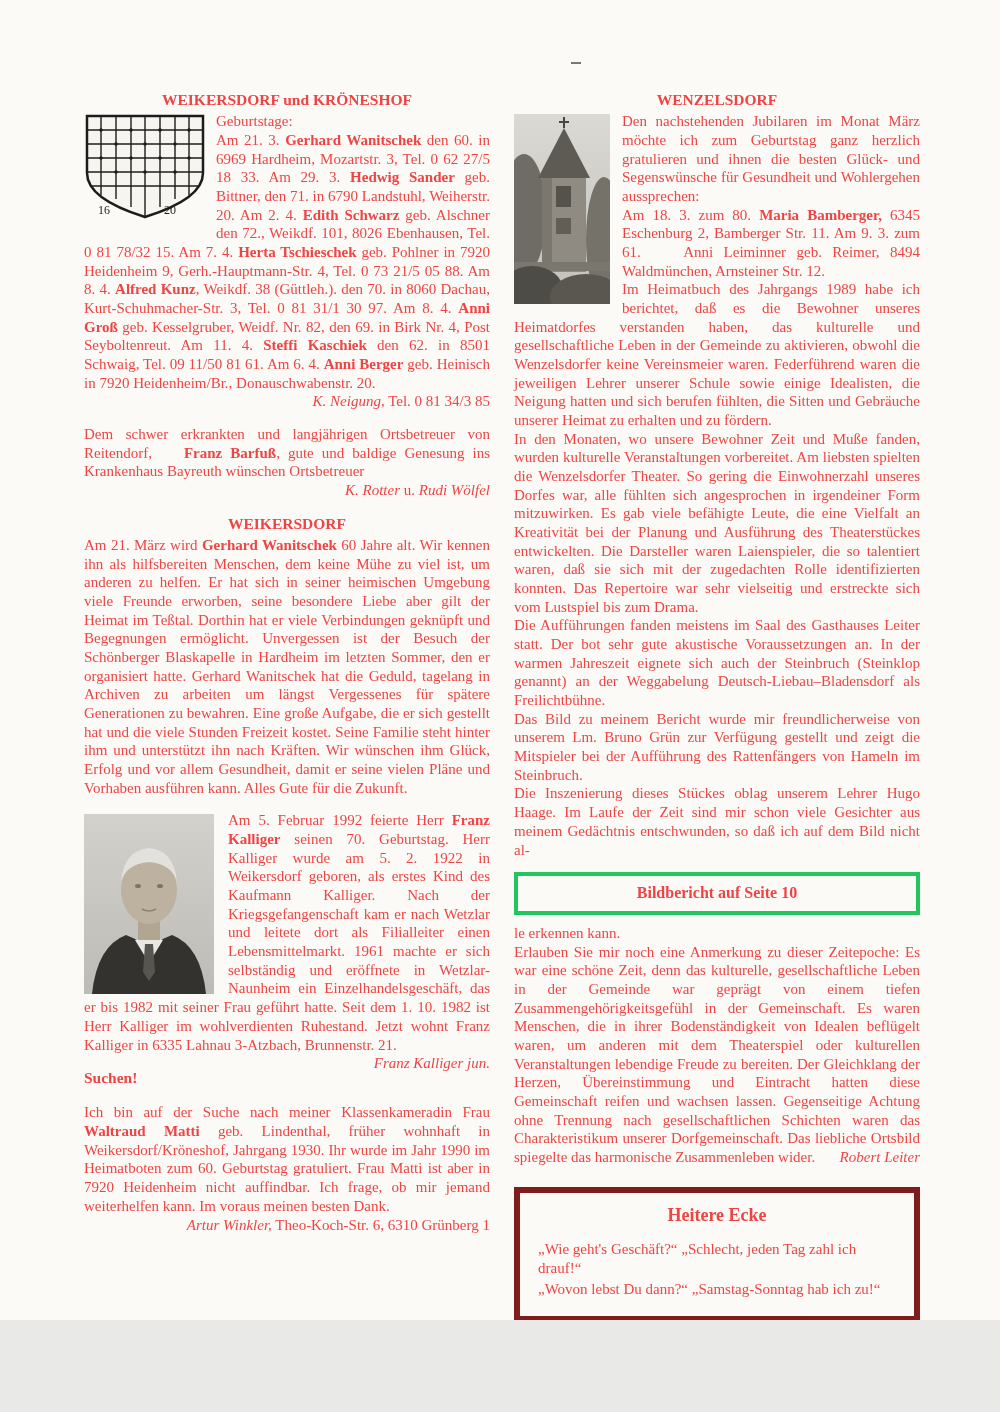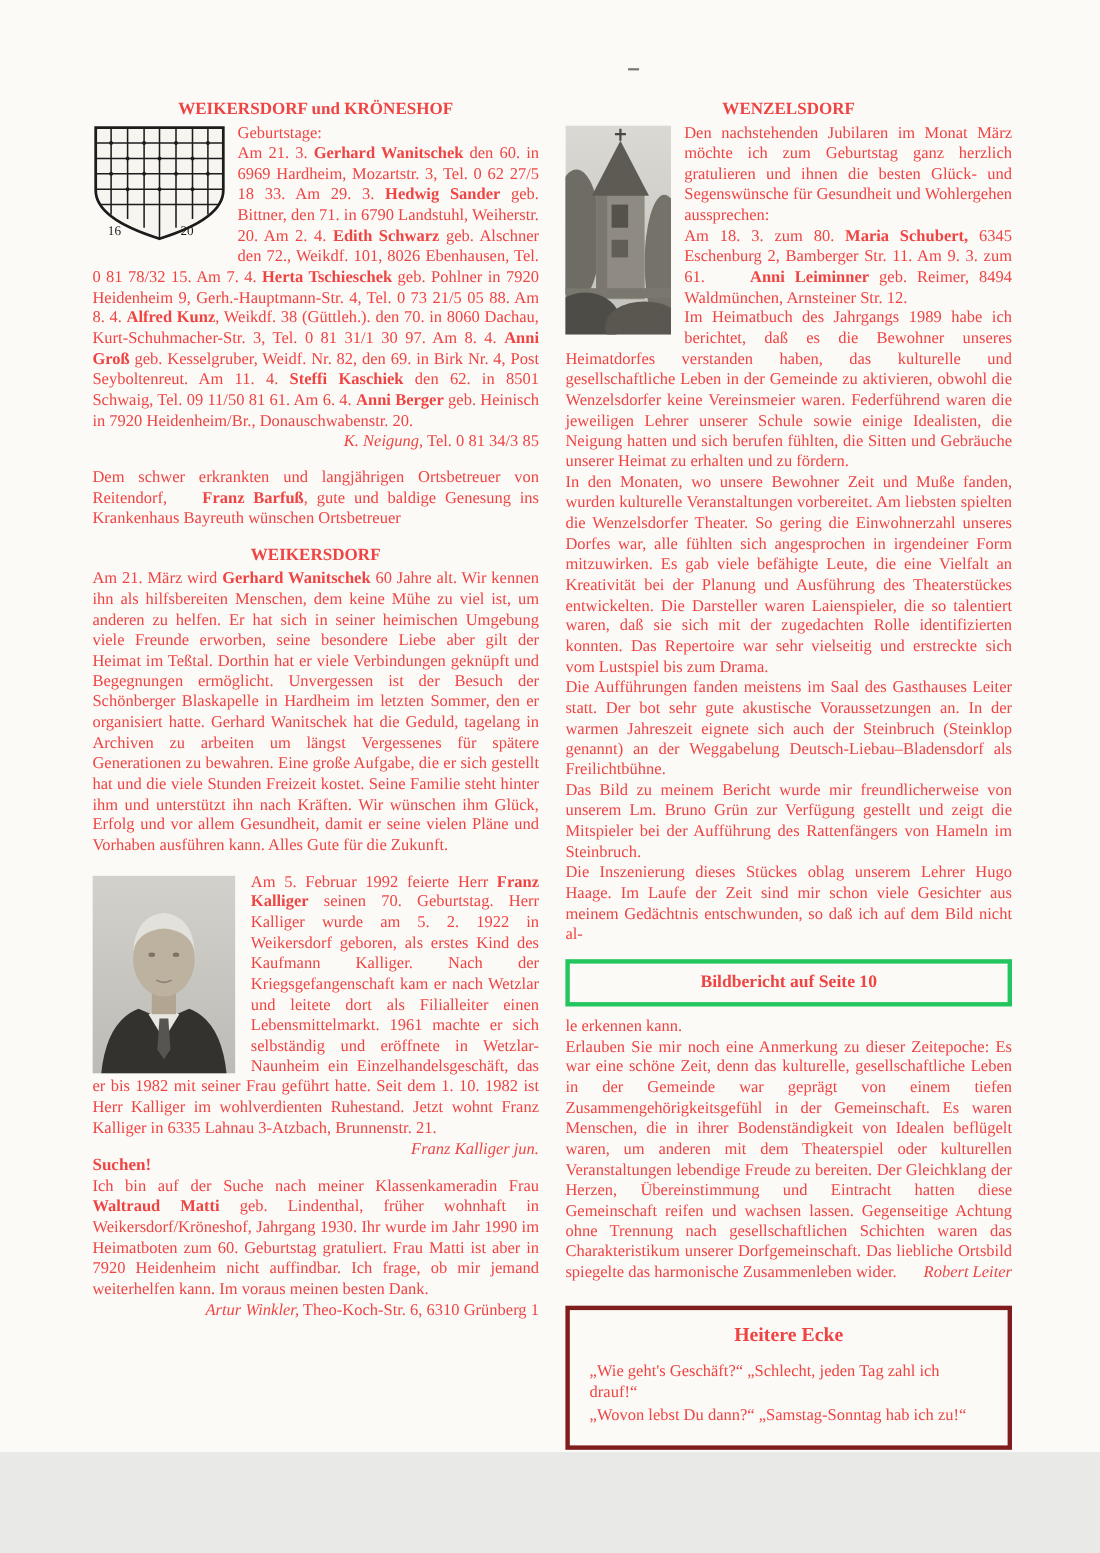--- a/index.html
+++ b/index.html
@@ -6,30 +6,30 @@
   body{background:#e9e9e7;font-family:"Liberation Serif","DejaVu Serif",serif;}
   .page{position:relative;width:1000px;height:1320px;margin:0 auto;background:#fbfaf6;color:#ef4444;overflow:hidden;}
   .artifact{position:absolute;left:571px;top:62px;width:10px;height:2px;background:#777;}
   .columns{position:absolute;left:84px;top:90px;width:836px;display:flex;}
   .col{width:406px;font-size:15px;line-height:1.245;}
   .col-left{margin-right:24px;}
   section{display:block;}
   .sec{margin-top:14px;}
   .sec.first{margin-top:0;}
   h2.center{font-size:15.5px;font-weight:bold;text-align:center;margin:0 0 3px 0;}
-  h3.subhead{font-size:15.5px;font-weight:bold;text-align:left;margin:0 0 1px 0;}
+  h3.subhead{font-size:15.5px;font-weight:bold;text-align:left;margin:0 0 16px 0;}
   p{margin:0;}
   .just{text-align:justify;hyphens:auto;-webkit-hyphens:auto;}
   .sig-line{text-align:right;margin:0;}
   .sig-inline{float:right;}
   .crest{float:left;width:122px;height:110px;margin:1px 10px 3px 0;}
   .church{float:left;width:96px;height:190px;margin:2px 12px 4px 0;}
   .portrait{float:left;width:130px;height:180px;margin:3px 14px 3px 0;}
   .bildbericht{border:4px solid #22c55e;margin:13px 0 9px 0;padding:7px 4px 8px 4px;text-align:center;font-weight:bold;font-size:16px;}
-  .heitere{border:4px solid #7f1d1d;margin-top:20px;padding:9px 18px 16px 18px;}
+  .heitere{border:6px solid #7f1d1d;margin-top:20px;padding:9px 18px 16px 18px;}
   .heitere h3{font-size:18px;font-weight:bold;text-align:center;margin:2px 0 14px 0;}
   .heitere p{margin:0 0 2px 0;text-align:left;}
   .banner{position:absolute;left:84px;top:1347px;width:836px;border:3px solid #111;background:#fbfaf6;padding:8px 0 9px 0;text-align:center;font-weight:bold;font-size:22px;letter-spacing:1.6px;font-family:"DejaVu Serif",serif;}
   .pagenum{position:absolute;left:84px;top:1344px;font-size:19px;}
 </style>
 </head>
 <body>
 
 <div class="page">
   <div class="artifact"></div>
@@ -80,20 +80,21 @@
           <text x="14" y="101" font-size="12" font-family="Liberation Serif, serif" fill="#1c1c1c">16</text>
           <text x="80" y="101" font-size="12" font-family="Liberation Serif, serif" fill="#1c1c1c">20</text>
         </svg>
         <p class="just">Geburtstage:</p>
         <p class="just"><span>Am 21. 3. </span><span style="font-weight: bold;">Gerhard Wanitschek</span><span> den 60. in 6969 Hardheim, Mozartstr. 3, Tel. 0 62 27/5 18 33. Am 29. 3. </span><span style="font-weight: bold;">Hedwig Sander</span><span> geb. Bittner, den 71. in 6790 Landstuhl, Weiherstr. 20. Am 2. 4. </span><span style="font-weight: bold;">Edith Schwarz</span><span> geb. Alschner den 72., Weikdf. 101, 8026 Ebenhausen, Tel. 0 81 78/32 15. Am 7. 4. </span><span style="font-weight: bold;">Herta Tschieschek</span><span> geb. Pohlner in 7920 Heidenheim 9, Gerh.-Hauptmann-Str. 4, Tel. 0 73 21/5 05 88. Am 8. 4. </span><span style="font-weight: bold;">Alfred Kunz</span><span>, Weikdf. 38 (Güttleh.). den 70. in 8060 Dachau, Kurt-Schuhmacher-Str. 3, Tel. 0 81 31/1 30 97. Am 8. 4. </span><span style="font-weight: bold;">Anni Groß</span><span> geb. Kesselgruber, Weidf. Nr. 82, den 69. in Birk Nr. 4, Post Seyboltenreut. Am 11. 4. </span><span style="font-weight: bold;">Steffi Kaschiek</span><span> den 62. in 8501 Schwaig, Tel. 09 11/50 81 61. Am 6. 4. </span><span style="font-weight: bold;">Anni Berger</span><span> geb. Heinisch in 7920 Heidenheim/Br., Donauschwabenstr. 20.</span></p>
         <p class="sig-line"><span style="font-style: italic;">K. Neigung,</span><span> Tel. 0 81 34/3 85</span></p>
       </section>
 
       <section class="sec">
         <p class="just"><span>Dem schwer erkrankten und langjährigen Ortsbetreuer von Reitendorf, </span><span style="font-weight: bold; margin-left: 24px;">Franz Barfuß</span><span>, gute und baldige Genesung ins Krankenhaus Bayreuth wünschen Ortsbetreuer</span></p>
+        <p class="sig-line"><span style="font-style: italic;">K. Rotter</span><span> u. </span><span style="font-style: italic;">Rudi Wölfel</span></p>
       </section>
 
       <section class="sec">
         <h2 class="center">WEIKERSDORF</h2>
         <p class="just"><span>Am 21. März wird </span><span style="font-weight: bold;">Gerhard Wanitschek</span><span> 60 Jahre alt. Wir kennen ihn als hilfsbereiten Menschen, dem keine Mühe zu viel ist, um anderen zu helfen. Er hat sich in seiner heimischen Umgebung viele Freunde erworben, seine besondere Liebe aber gilt der Heimat im Teßtal. Dorthin hat er viele Verbindungen geknüpft und Begegnungen ermöglicht. Unvergessen ist der Besuch der Schönberger Blaskapelle in Hardheim im letzten Sommer, den er organisiert hatte. Gerhard Wanitschek hat die Geduld, tagelang in Archiven zu arbeiten um längst Vergessenes für spätere Generationen zu bewahren. Eine große Aufgabe, die er sich gestellt hat und die viele Stunden Freizeit kostet. Seine Familie steht hinter ihm und unterstützt ihn nach Kräften. Wir wünschen ihm Glück, Erfolg und vor allem Gesundheit, damit er seine vielen Pläne und Vorhaben ausführen kann. Alles Gute für die Zukunft.</span></p>
       </section>
 
       <section class="sec">
         <svg class="portrait" viewBox="0 0 130 180" xmlns="http://www.w3.org/2000/svg">
           <defs>
@@ -143,21 +144,21 @@
           <polygon points="24,64 50,14 76,64" fill="#5e5b55"></polygon>
           <line x1="50" y1="14" x2="50" y2="3" stroke="#49473f" stroke-width="2"></line>
           <line x1="45" y1="8" x2="55" y2="8" stroke="#49473f" stroke-width="2"></line>
           <rect x="42" y="72" width="15" height="21" fill="#55524b"></rect>
           <rect x="42" y="104" width="15" height="16" fill="#615e56"></rect>
           <rect x="0" y="148" width="96" height="9" fill="#7a776e"></rect>
           <ellipse cx="18" cy="178" rx="32" ry="26" fill="#4e4c46"></ellipse>
           <ellipse cx="72" cy="183" rx="36" ry="23" fill="#5a5750"></ellipse>
         </svg>
         <p class="just">Den nachstehenden Jubilaren im Monat März möchte ich zum Geburtstag ganz herzlich gratulieren und ihnen die besten Glück- und Segenswünsche für Gesundheit und Wohlergehen aussprechen:</p>
-        <p class="just"><span>Am 18. 3. zum 80. </span><span style="font-weight: bold;">Maria Schubert,</span><span> 6345 Eschenburg 2, Bamberger Str. 11. Am 9. 3. zum 61. </span><span style="font-weight: bold; margin-left: 32px;">Anni Leiminner</span><span> geb. Reimer, 8494 Waldmünchen, Arnsteiner Str. 12.</span></p>
+        <p class="just"><span>Am 18. 3. zum 80. </span><span style="font-weight: bold;">Maria Bamberger,</span><span> 6345 Eschenburg 2, Bamberger Str. 11. Am 9. 3. zum 61. </span><span style="font-weight: normal; margin-left: 32px;">Anni Leiminner</span><span> geb. Reimer, 8494 Waldmünchen, Arnsteiner Str. 12.</span></p>
         <p class="just">Im Heimatbuch des Jahrgangs 1989 habe ich berichtet, daß es die Bewohner unseres Heimatdorfes verstanden haben, das kulturelle und gesellschaftliche Leben in der Gemeinde zu aktivieren, obwohl die Wenzelsdorfer keine Vereinsmeier waren. Federführend waren die jeweiligen Lehrer unserer Schule sowie einige Idealisten, die Neigung hatten und sich berufen fühlten, die Sitten und Gebräuche unserer Heimat zu erhalten und zu fördern.</p>
         <p class="just">In den Monaten, wo unsere Bewohner Zeit und Muße fanden, wurden kulturelle Veranstaltungen vorbereitet. Am liebsten spielten die Wenzelsdorfer Theater. So gering die Einwohnerzahl unseres Dorfes war, alle fühlten sich angesprochen in irgendeiner Form mitzuwirken. Es gab viele befähigte Leute, die eine Vielfalt an Kreativität bei der Planung und Ausführung des Theaterstückes entwickelten. Die Darsteller waren Laienspieler, die so talentiert waren, daß sie sich mit der zugedachten Rolle identifizierten konnten. Das Repertoire war sehr vielseitig und erstreckte sich vom Lustspiel bis zum Drama.</p>
         <p class="just">Die Aufführungen fanden meistens im Saal des Gasthauses Leiter statt. Der bot sehr gute akustische Voraussetzungen an. In der warmen Jahreszeit eignete sich auch der Steinbruch (Steinklop genannt) an der Weggabelung Deutsch-Liebau–Bladensdorf als Freilichtbühne.</p>
         <p class="just">Das Bild zu meinem Bericht wurde mir freundlicherweise von unserem Lm. Bruno Grün zur Verfügung gestellt und zeigt die Mitspieler bei der Aufführung des Rattenfängers von Hameln im Steinbruch.</p>
         <p class="just">Die Inszenierung dieses Stückes oblag unserem Lehrer Hugo Haage. Im Laufe der Zeit sind mir schon viele Gesichter aus meinem Gedächtnis entschwunden, so daß ich auf dem Bild nicht al-</p>
       </section>
 
       <div class="bildbericht">
         <span>Bildbericht auf Seite 10</span>
       </div>

